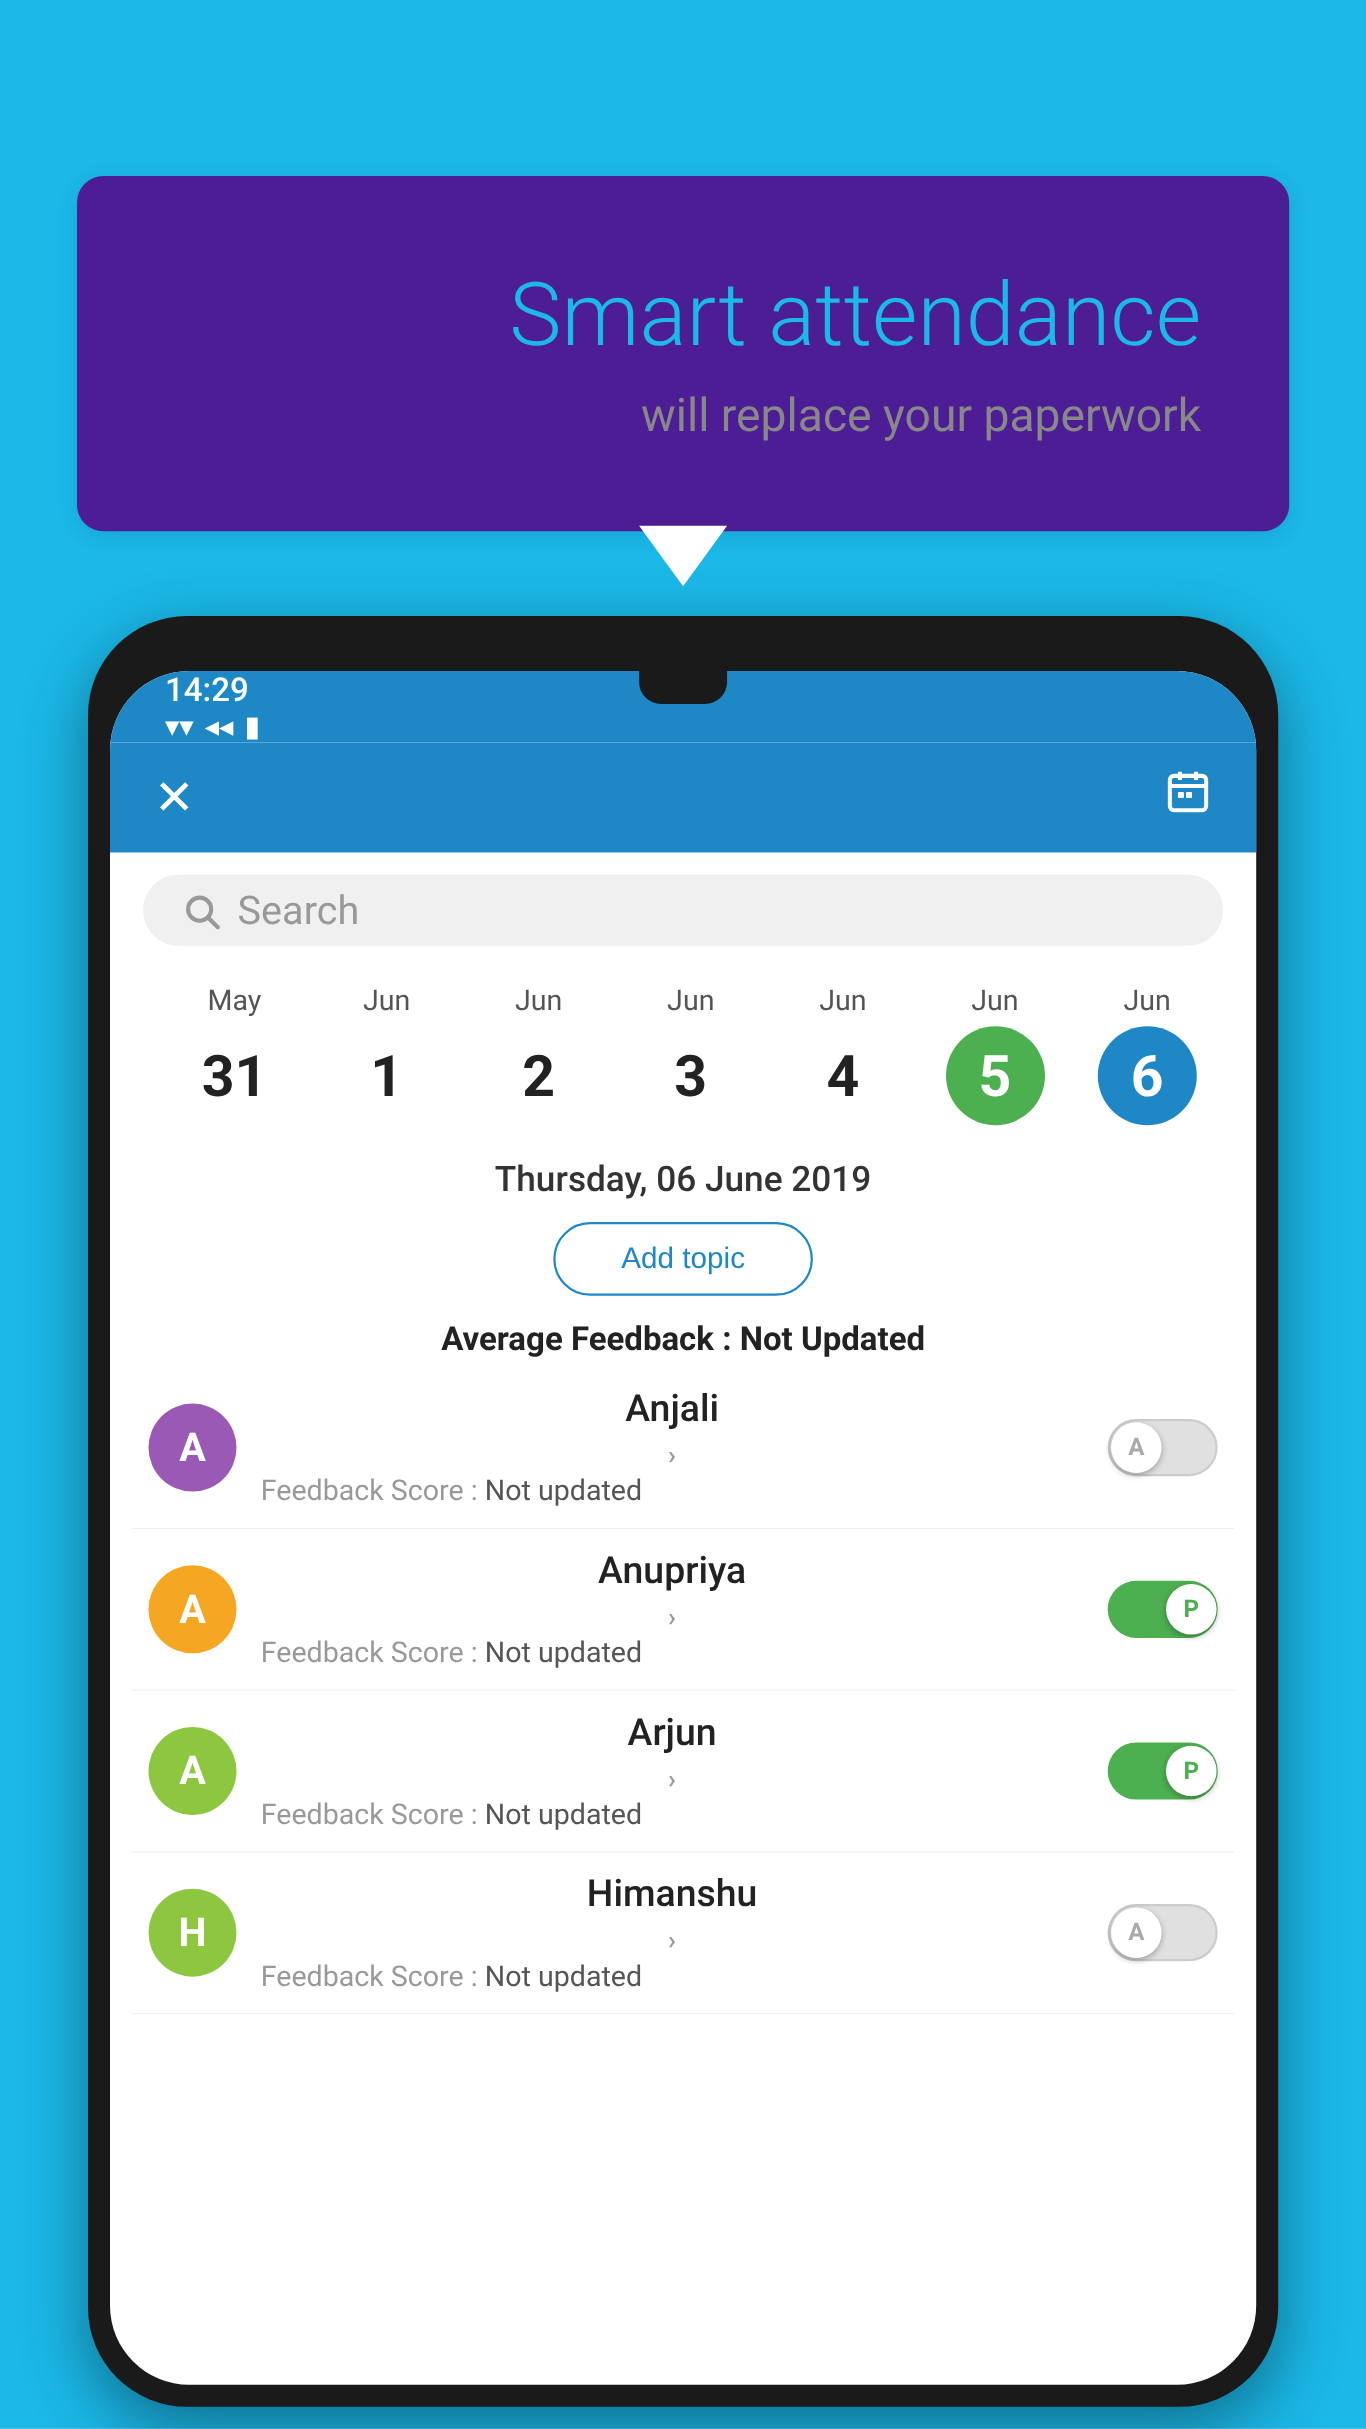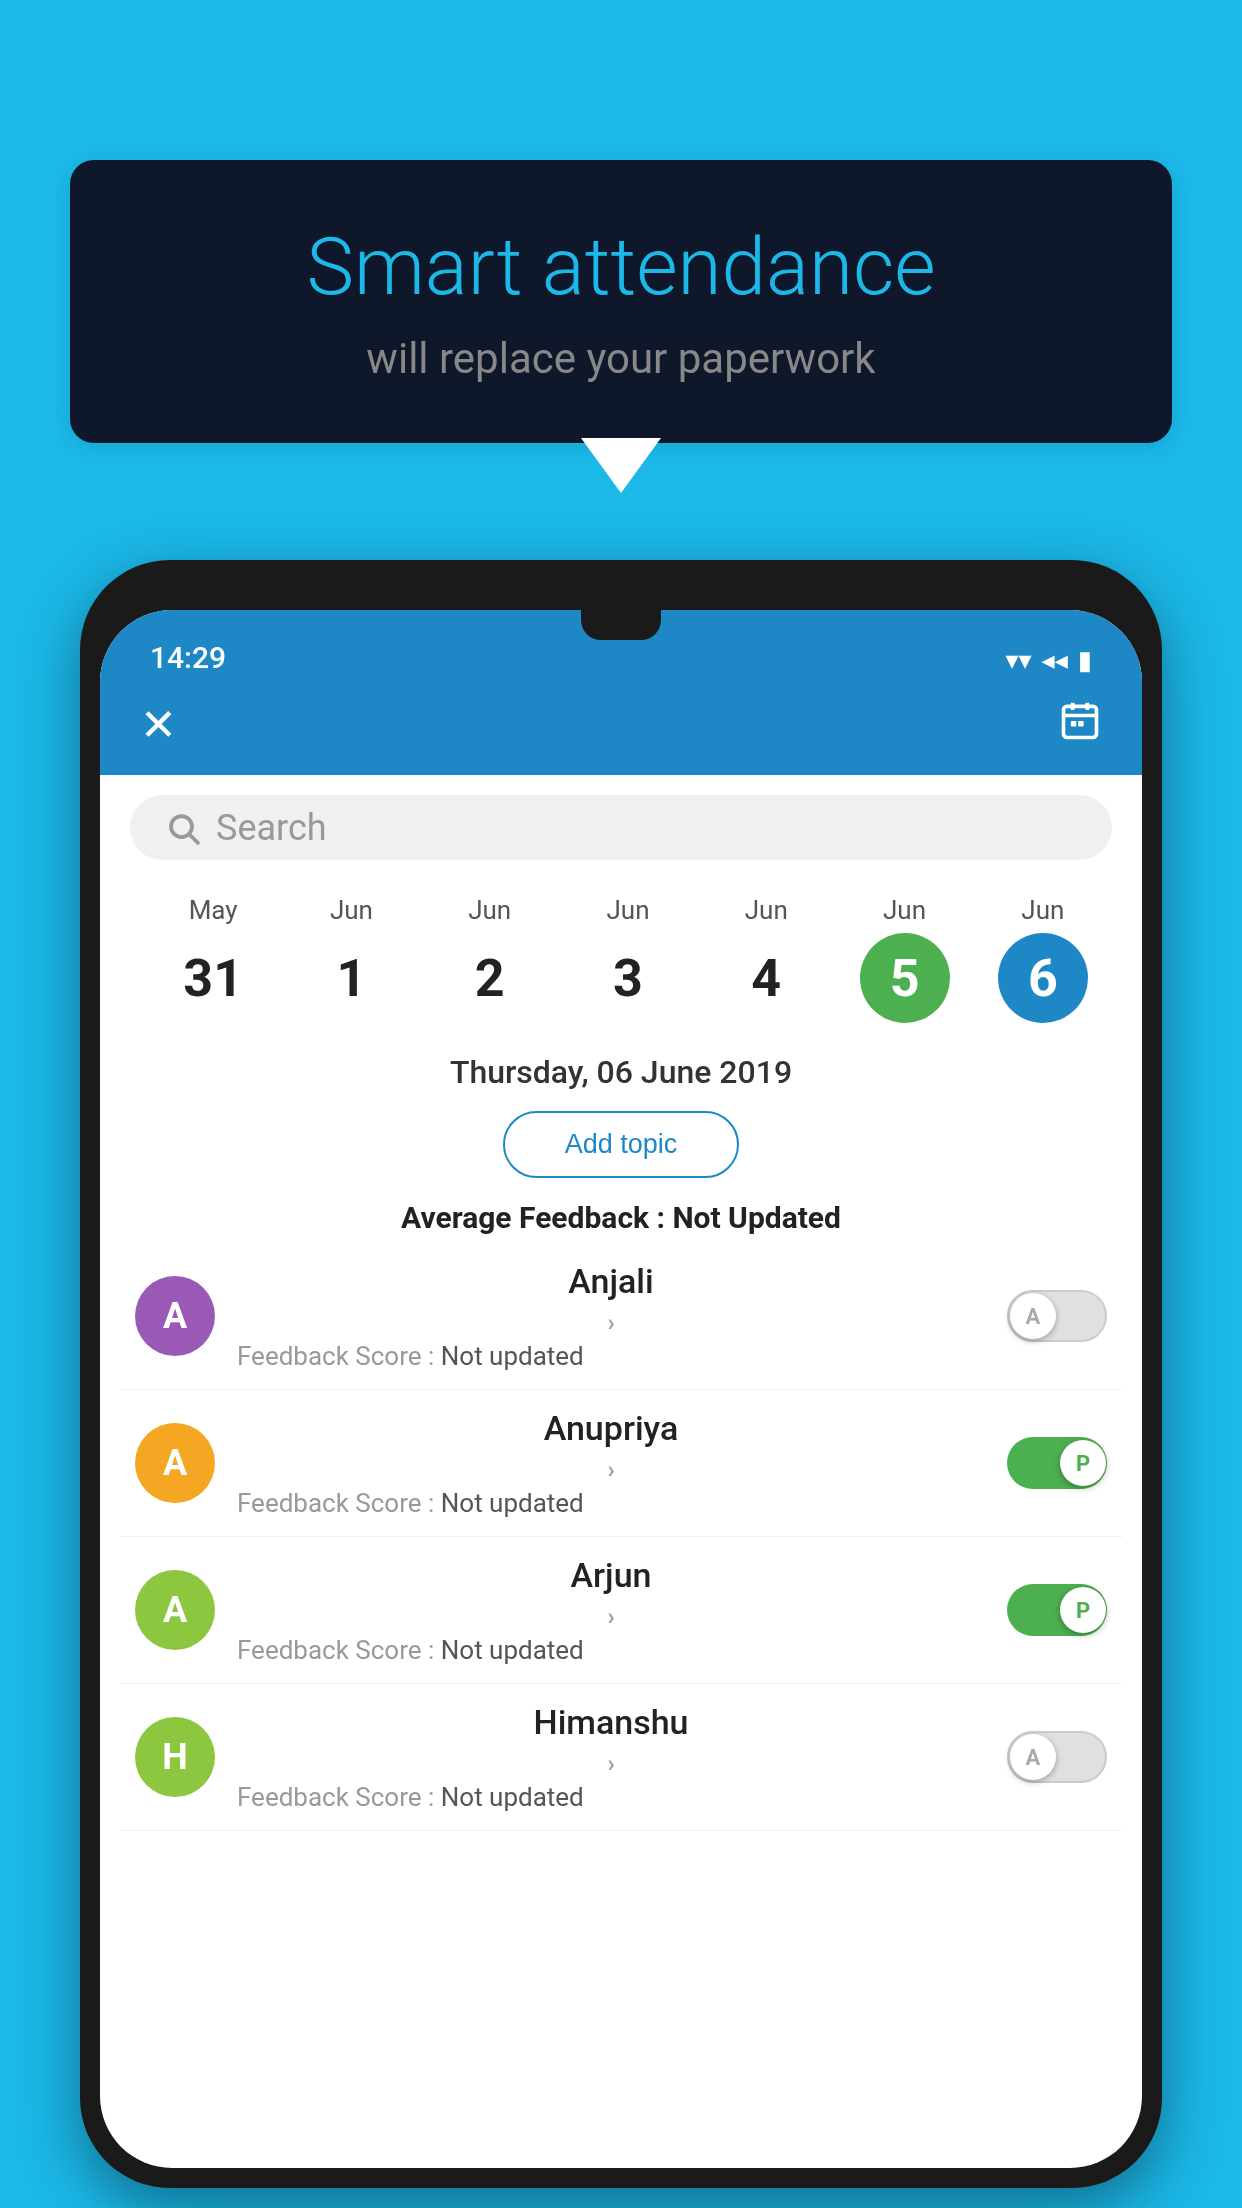--- a/index.html
+++ b/index.html
@@ -12,24 +12,24 @@
       overflow: hidden;
       position: relative;
     }
 
     
     .speech-bubble {
       position: absolute;
       top: 160px;
       left: 70px;
       right: 70px;
-      background: #0f172a;
+      background: #4c1d95;
       border-radius: 24px;
-      padding: 60px 80px;
-      text-align: center;
+      padding: 80px 80px;
+      text-align: right;
       box-shadow: 0 4px 20px rgba(0,0,0,0.1);
     }
     .speech-bubble::after {
       content: '';
       position: absolute;
       bottom: -50px;
       left: 50%;
       transform: translateX(-50%);
       width: 0;
       height: 0;
@@ -72,24 +72,25 @@
       background: white;
       border-radius: 72px;
       overflow: hidden;
     }
 
     
     .status-bar {
       background: #1E88C7;
       height: 65px;
       display: flex;
-      align-items: flex-end;
+      align-items: flex-start;
       justify-content: space-between;
       padding: 0 50px;
       position: relative;
+      flex-direction: column;
     }
     .status-time {
       color: white;
       font-size: 30px;
       font-weight: 500;
     }
     .status-icons {
       display: flex;
       align-items: center;
       gap: 10px;

